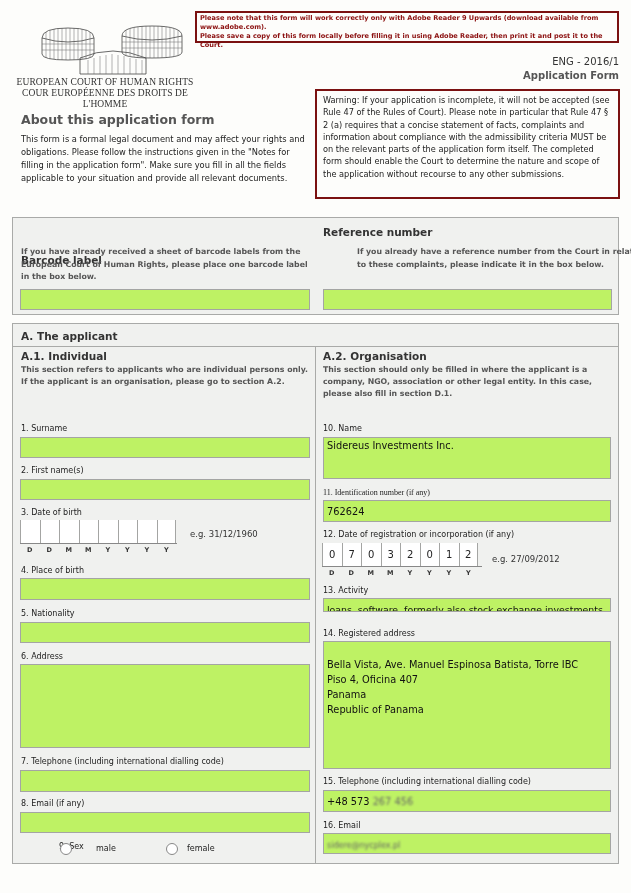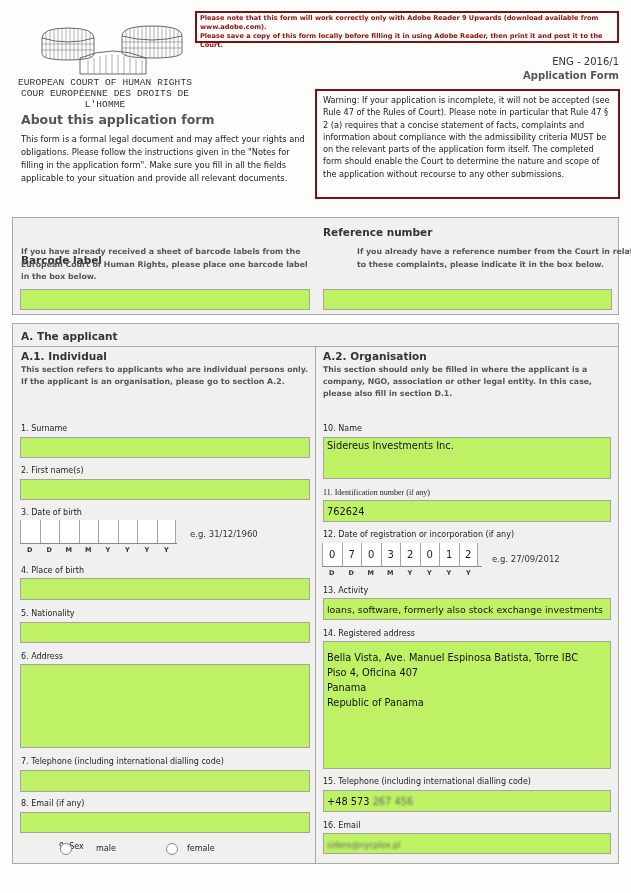--- a/index.html
+++ b/index.html
@@ -2,21 +2,21 @@
 <html><head>
 <meta charset="utf-8">
 <style>
   * { box-sizing: border-box; margin: 0; padding: 0; }
   html, body { width: 631px; height: 893px; background: #fdfdfb; overflow: hidden; }
   body { position: relative; font-family: "DejaVu Sans", sans-serif; color: #222; }
   .abs { position: absolute; }
 
   
   .logo { left: 38px; top: 24px; width: 150px; height: 52px; }
-  .logo-text { left: 10px; top: 77px; width: 190px; text-align: center; font-family: Liberation Mono, monospace; font-size: 9.5px; line-height: 11px; color: #333; letter-spacing: 0.1px; }
+  .logo-text { left: 10px; top: 77px; width: 190px; text-align: center; font-family: Liberation Serif, serif; font-size: 9.5px; line-height: 11px; color: #333; letter-spacing: 0.1px; }
 
   
   .notice { left: 195px; top: 11px; width: 424px; height: 32px; border: 2px solid #7b1111; padding: 1px 3px; font-size: 6.6px; line-height: 9px; color: #8b0f0f; font-weight: bold; }
 
   .eng { right: 12px; top: 56px; font-size: 10px; color: #333; }
   .appform { right: 12px; top: 70px; font-size: 10px; font-weight: bold; color: #555; }
 
   .about-title { left: 21px; top: 112px; font-size: 12.5px; font-weight: bold; color: #555; }
   .about-body { left: 21px; top: 133px; width: 290px; font-size: 8.3px; line-height: 13px; color: #222; }
 
@@ -220,24 +220,24 @@
     <span>M</span>
     <span>Y</span>
     <span>Y</span>
     <span>Y</span>
     <span>Y</span>
   </div>
 </div>
 <div class="abs eg" style="left:492px; top:554px;">e.g. 27/09/2012</div>
 
 <div class="abs lbl" style="left:323px; top:586px;">13. Activity</div>
-<div class="abs field val" style="left:323px; top:598px; width:288px; height:22px; font-size:9.4px; white-space:nowrap; overflow:hidden;">loans, software, formerly also stock exchange investments</div>
+<div class="abs field val" style="left:323px; top:598px; width:288px; height:14px; font-size:9.4px; white-space:nowrap; overflow:hidden;">loans, software, formerly also stock exchange investments</div>
 
 <div class="abs lbl" style="left:323px; top:629px;">14. Registered address</div>
-<div class="abs field val" style="left:323px; top:641px; width:288px; height:128px; padding-top:8px;">Bella Vista, Ave. Manuel Espinosa Batista, Torre IBC
+<div class="abs field val" style="left:323px; top:641px; width:288px; height:128px; padding-top:15px;">Bella Vista, Ave. Manuel Espinosa Batista, Torre IBC
 Piso 4, Oficina 407
 Panama
 Republic of Panama</div>
 
 <div class="abs lbl" style="left:323px; top:777px;">15. Telephone (including international dialling code)</div>
 <div class="abs field val" style="left:323px; top:790px; width:288px; height:22px;"><span>+48 573</span> <span class="blur">267 456</span></div>
 
 <div class="abs lbl" style="left:323px; top:821px;">16. Email</div>
 <div class="abs field val" style="left:323px; top:833px; width:288px; height:21px;"><span class="blur" style="font-size:8px;">sidere@nycplex.pl</span></div>
 

